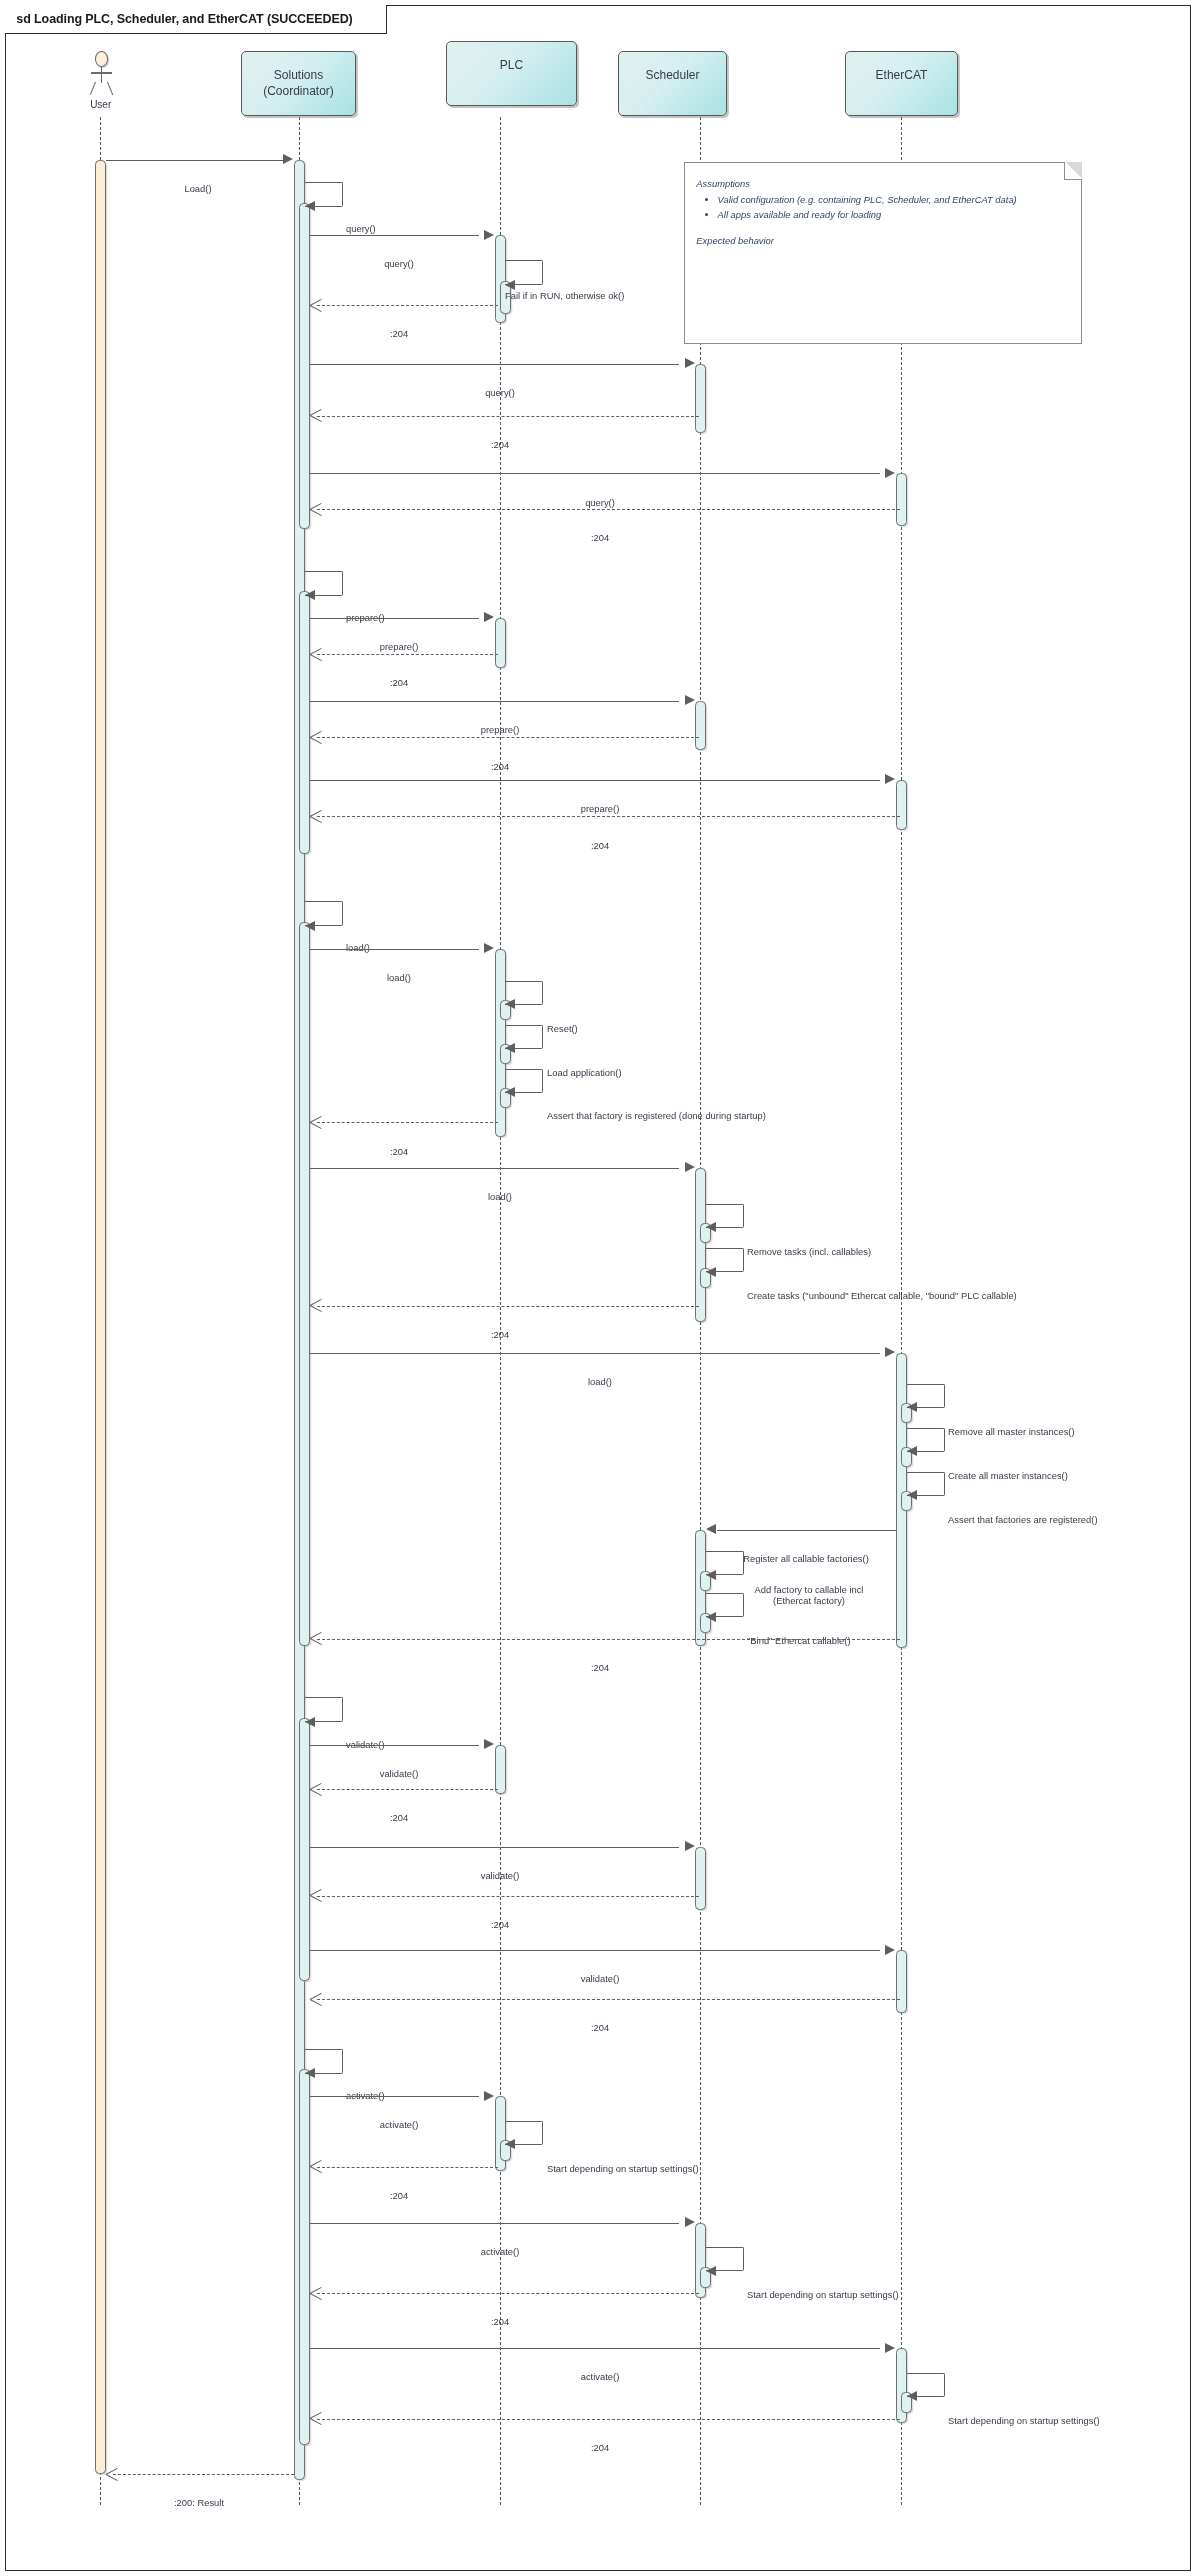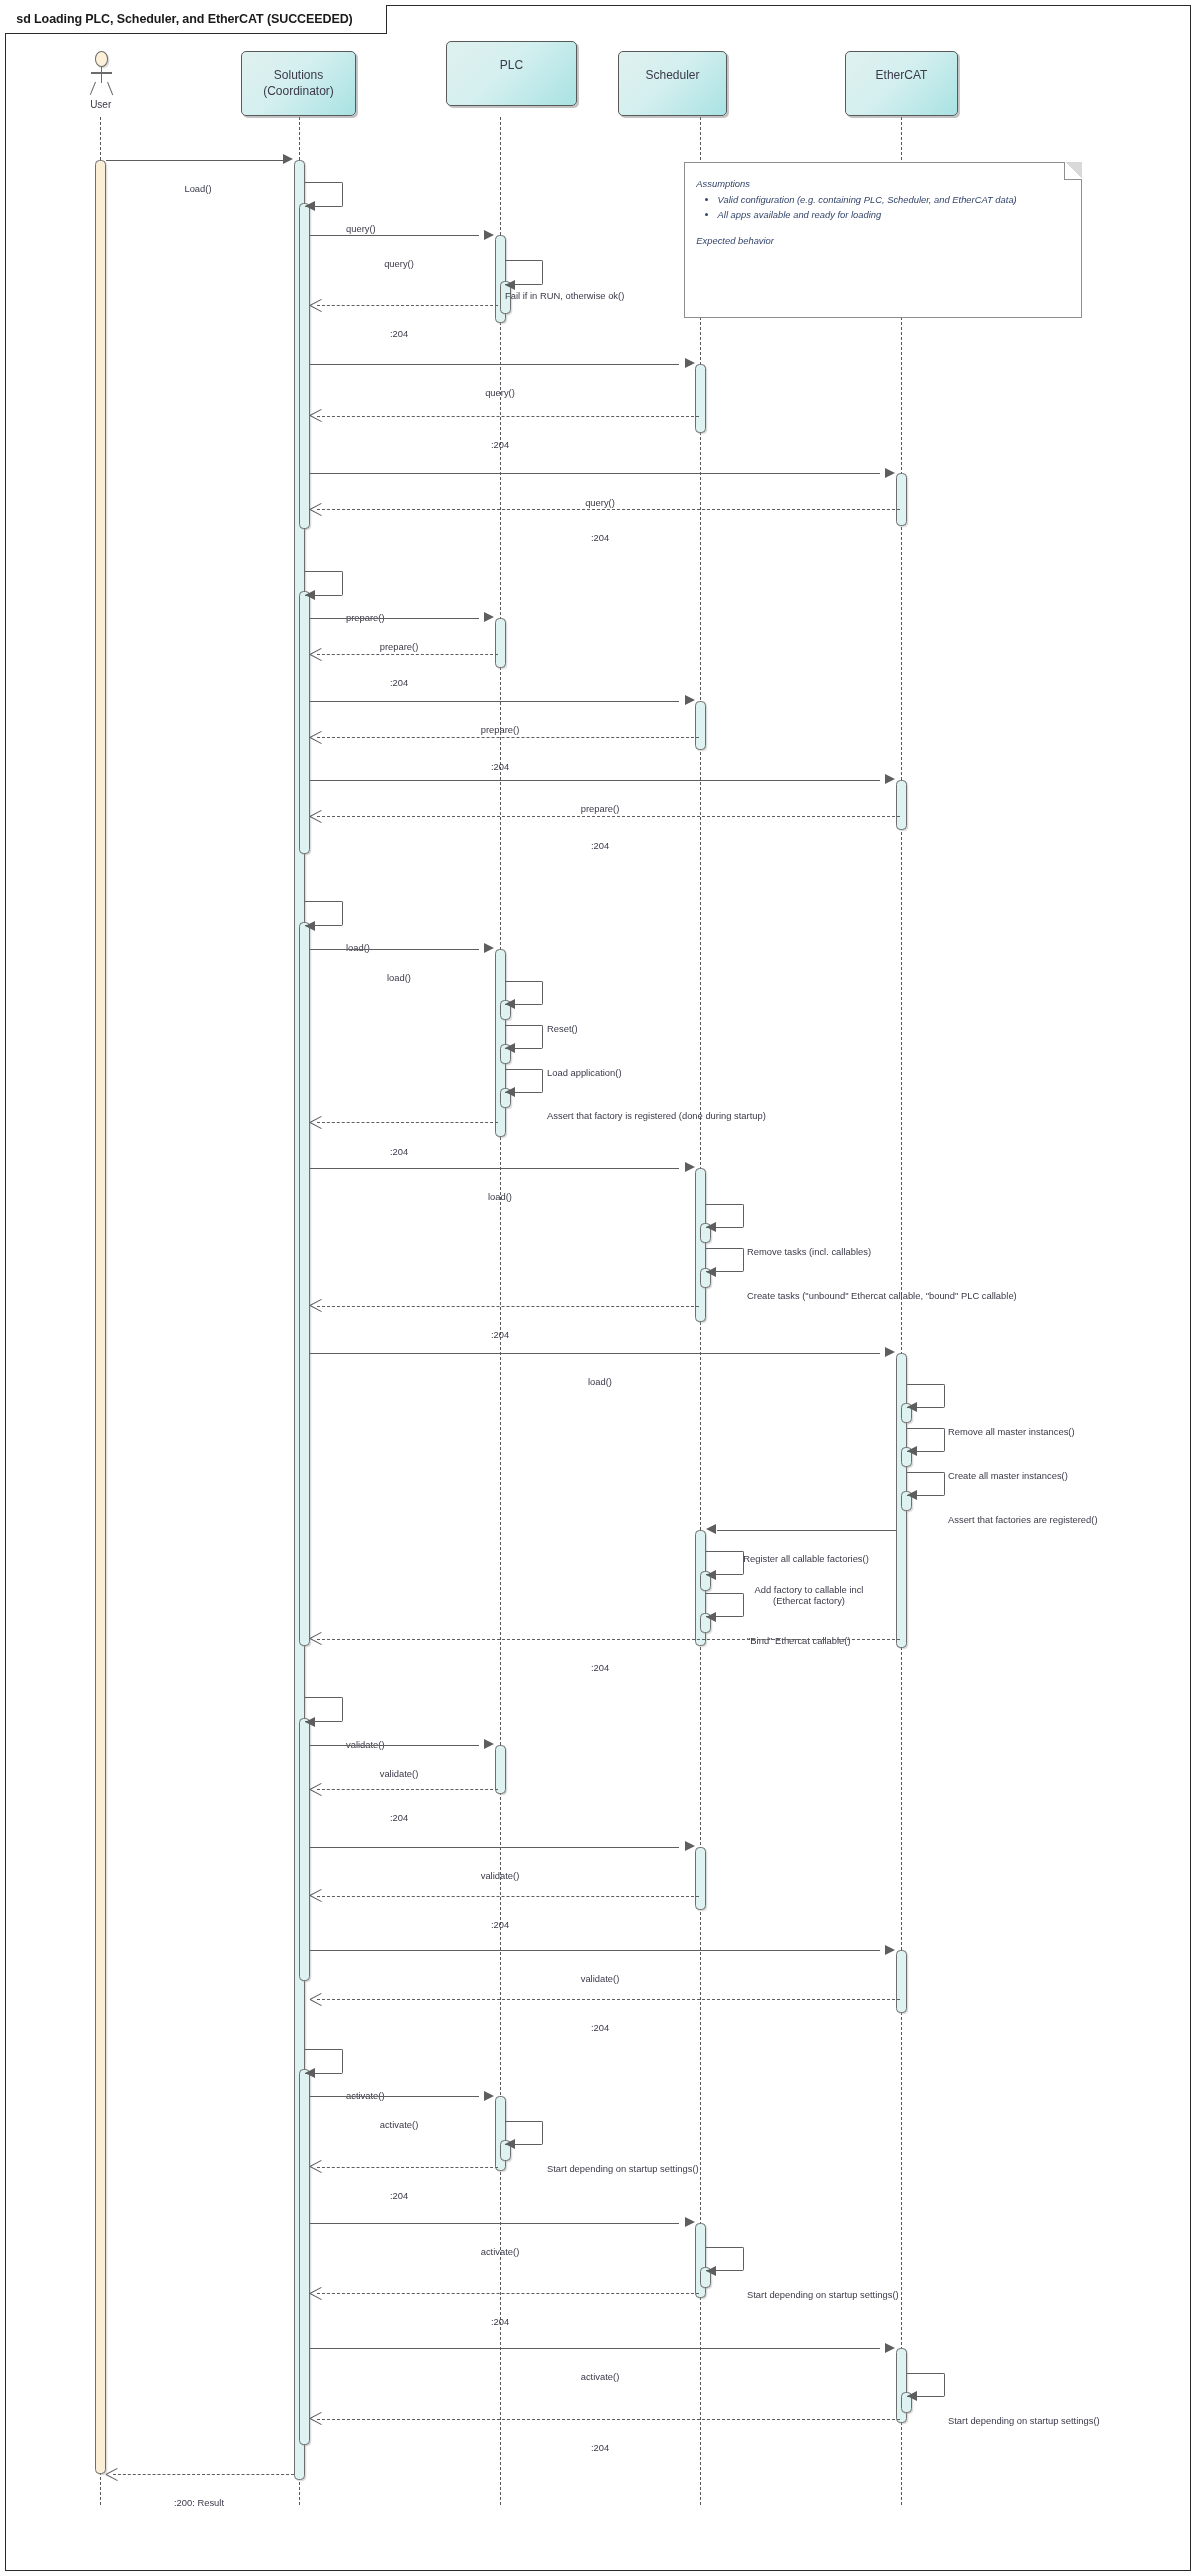--- a/index.html
+++ b/index.html
@@ -146,21 +146,21 @@
   <div class="act" style="left:896px;top:473px;width:10.7px;height:53px;"></div>
   <div class="act" style="left:896px;top:780px;width:10.7px;height:50px;"></div>
   <div class="act" style="left:896px;top:1353px;width:10.7px;height:295px;"></div>
   <div class="act" style="left:901px;top:1403px;width:10.7px;height:20px;"></div>
   <div class="act" style="left:901px;top:1447px;width:10.7px;height:20px;"></div>
   <div class="act" style="left:901px;top:1491px;width:10.7px;height:20px;"></div>
   <div class="act" style="left:896px;top:1950px;width:10.7px;height:63px;"></div>
   <div class="act" style="left:896px;top:2348px;width:10.7px;height:75px;"></div>
   <div class="act" style="left:901px;top:2392px;width:10.7px;height:21.3px;"></div>
 
-  <div class="note" style="left:684px;top:162px;width:398px;height:156px;">
+  <div class="note" style="left:684px;top:162px;width:398px;height:182px;">
     <div class="fold"></div>
     <h5>Assumptions</h5>
     <ul>
       <li>Valid configuration (e.g. containing PLC, Scheduler, and EtherCAT data)</li>
       <li>All apps available and ready for loading</li>
     </ul>
     <div class="gap"></div>
     <h5>Expected behavior</h5>
   </div>
 

